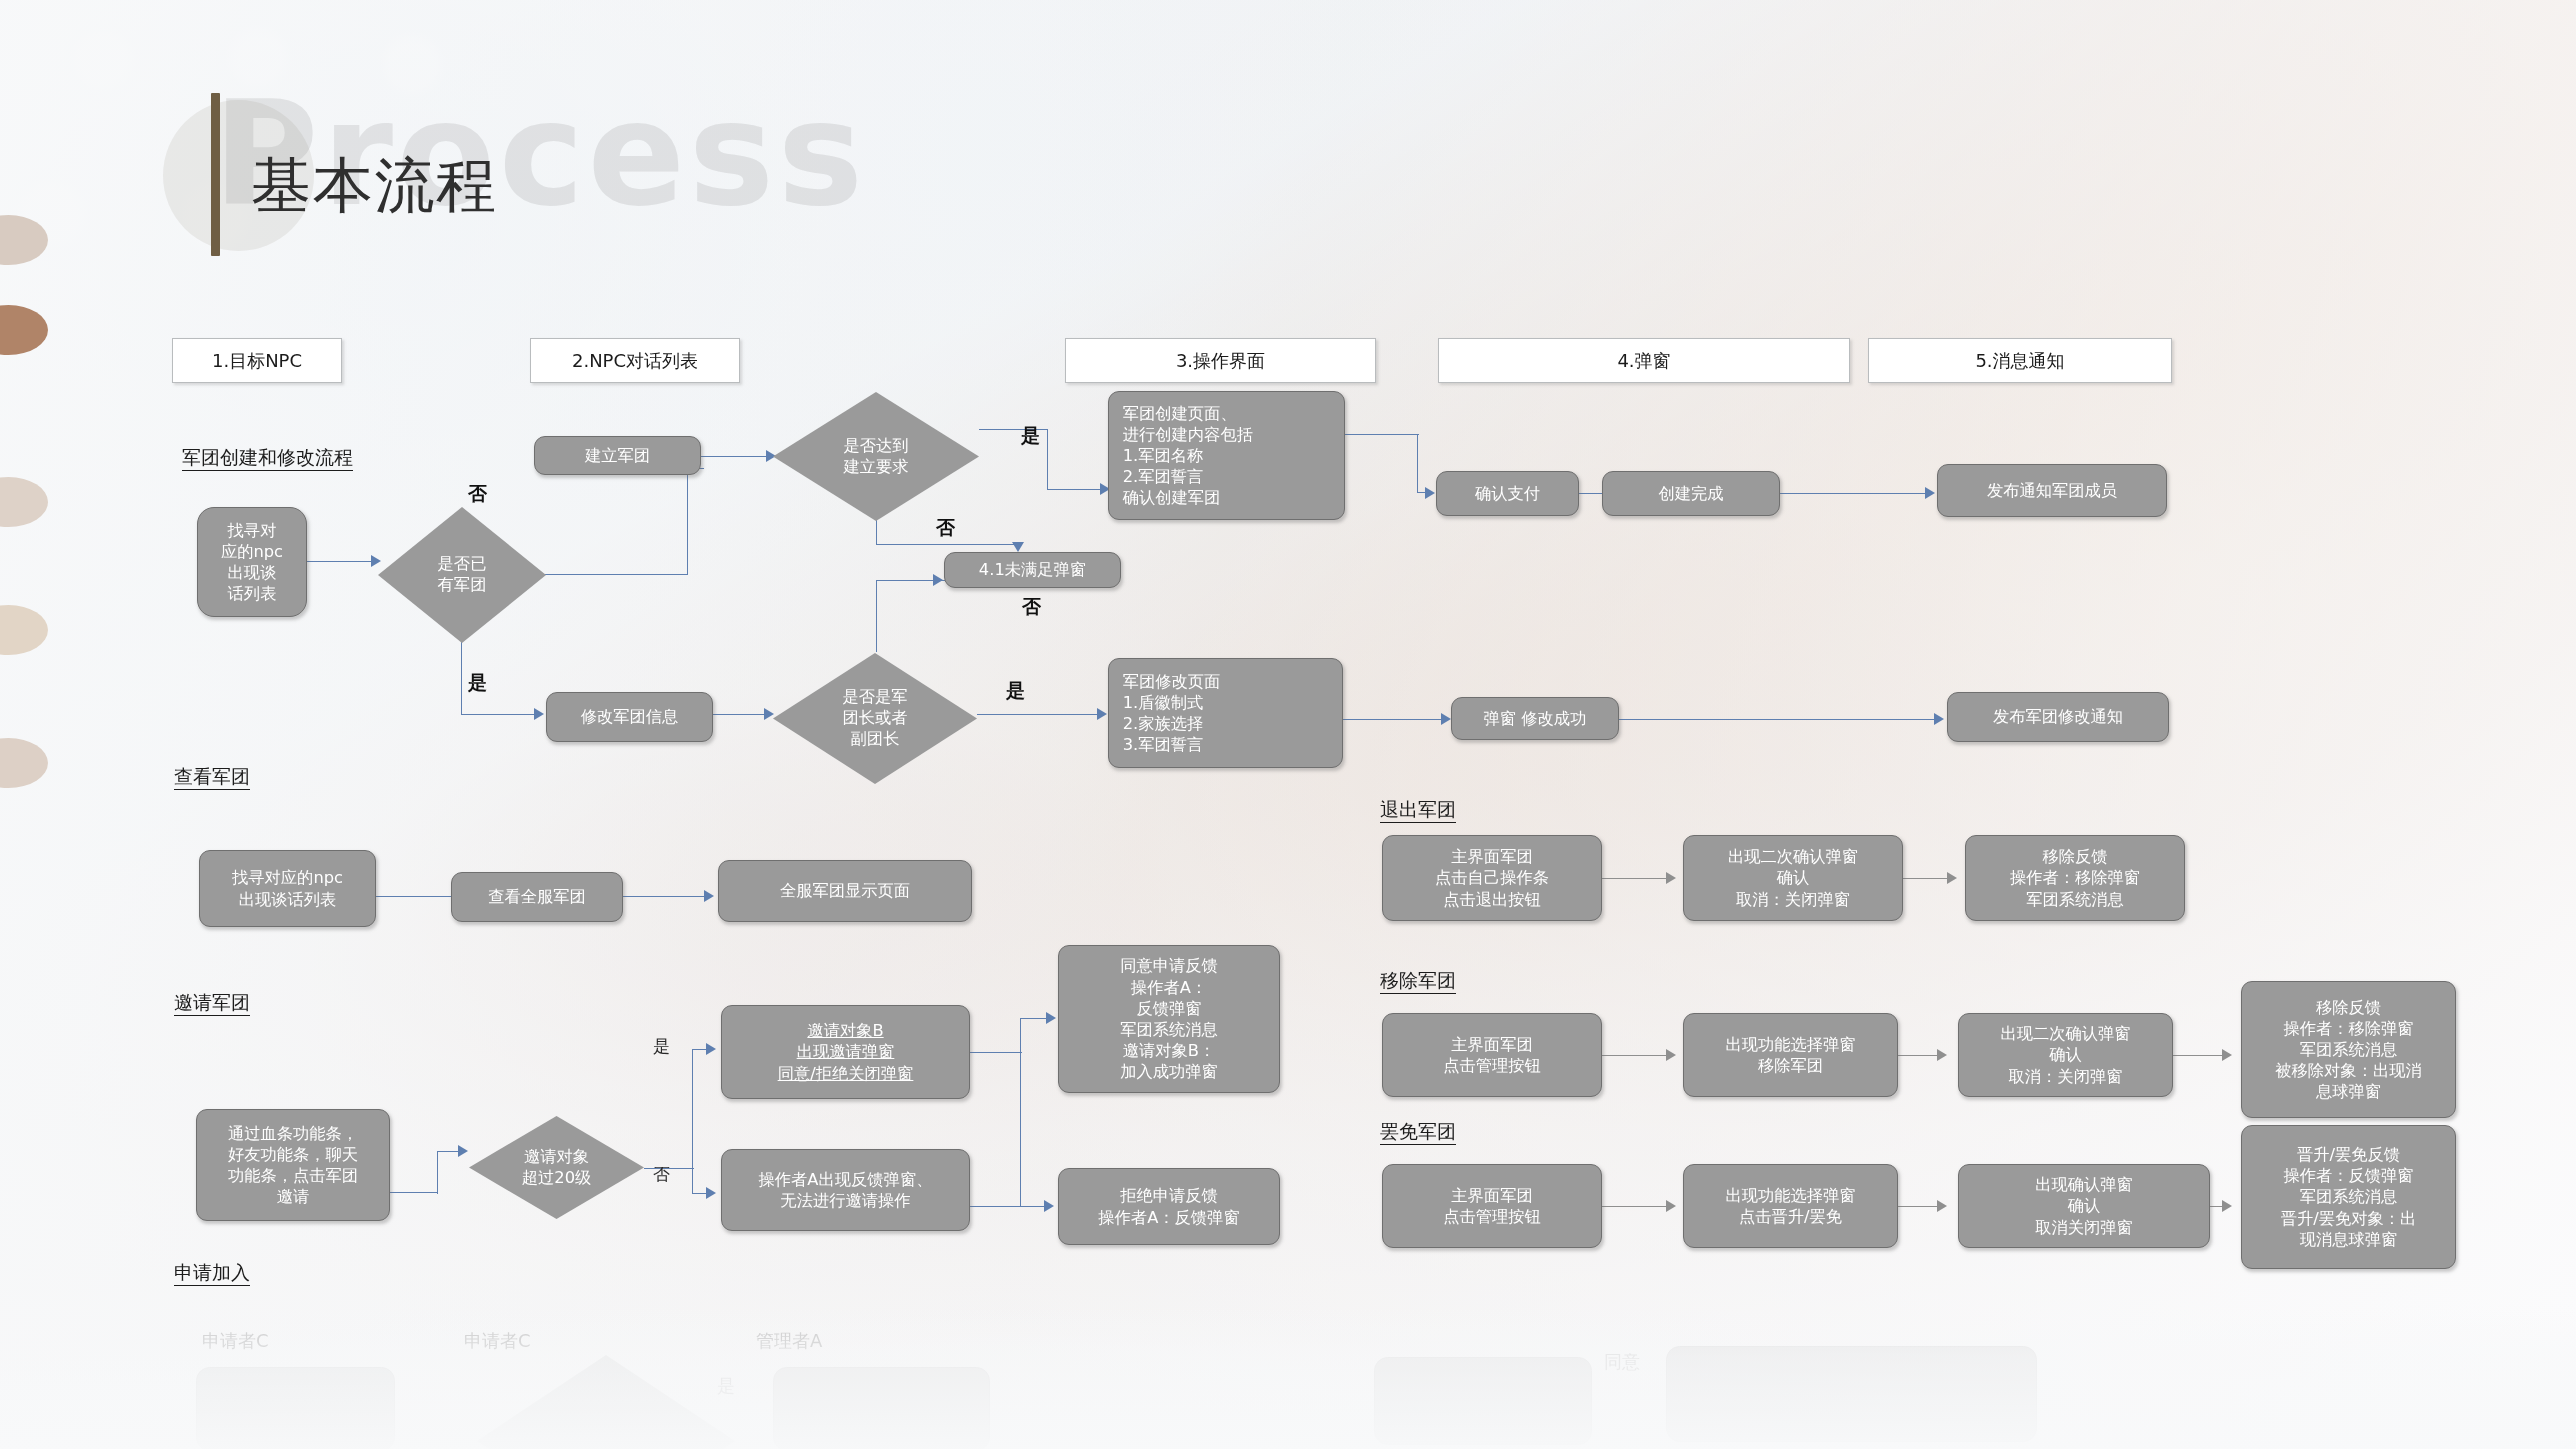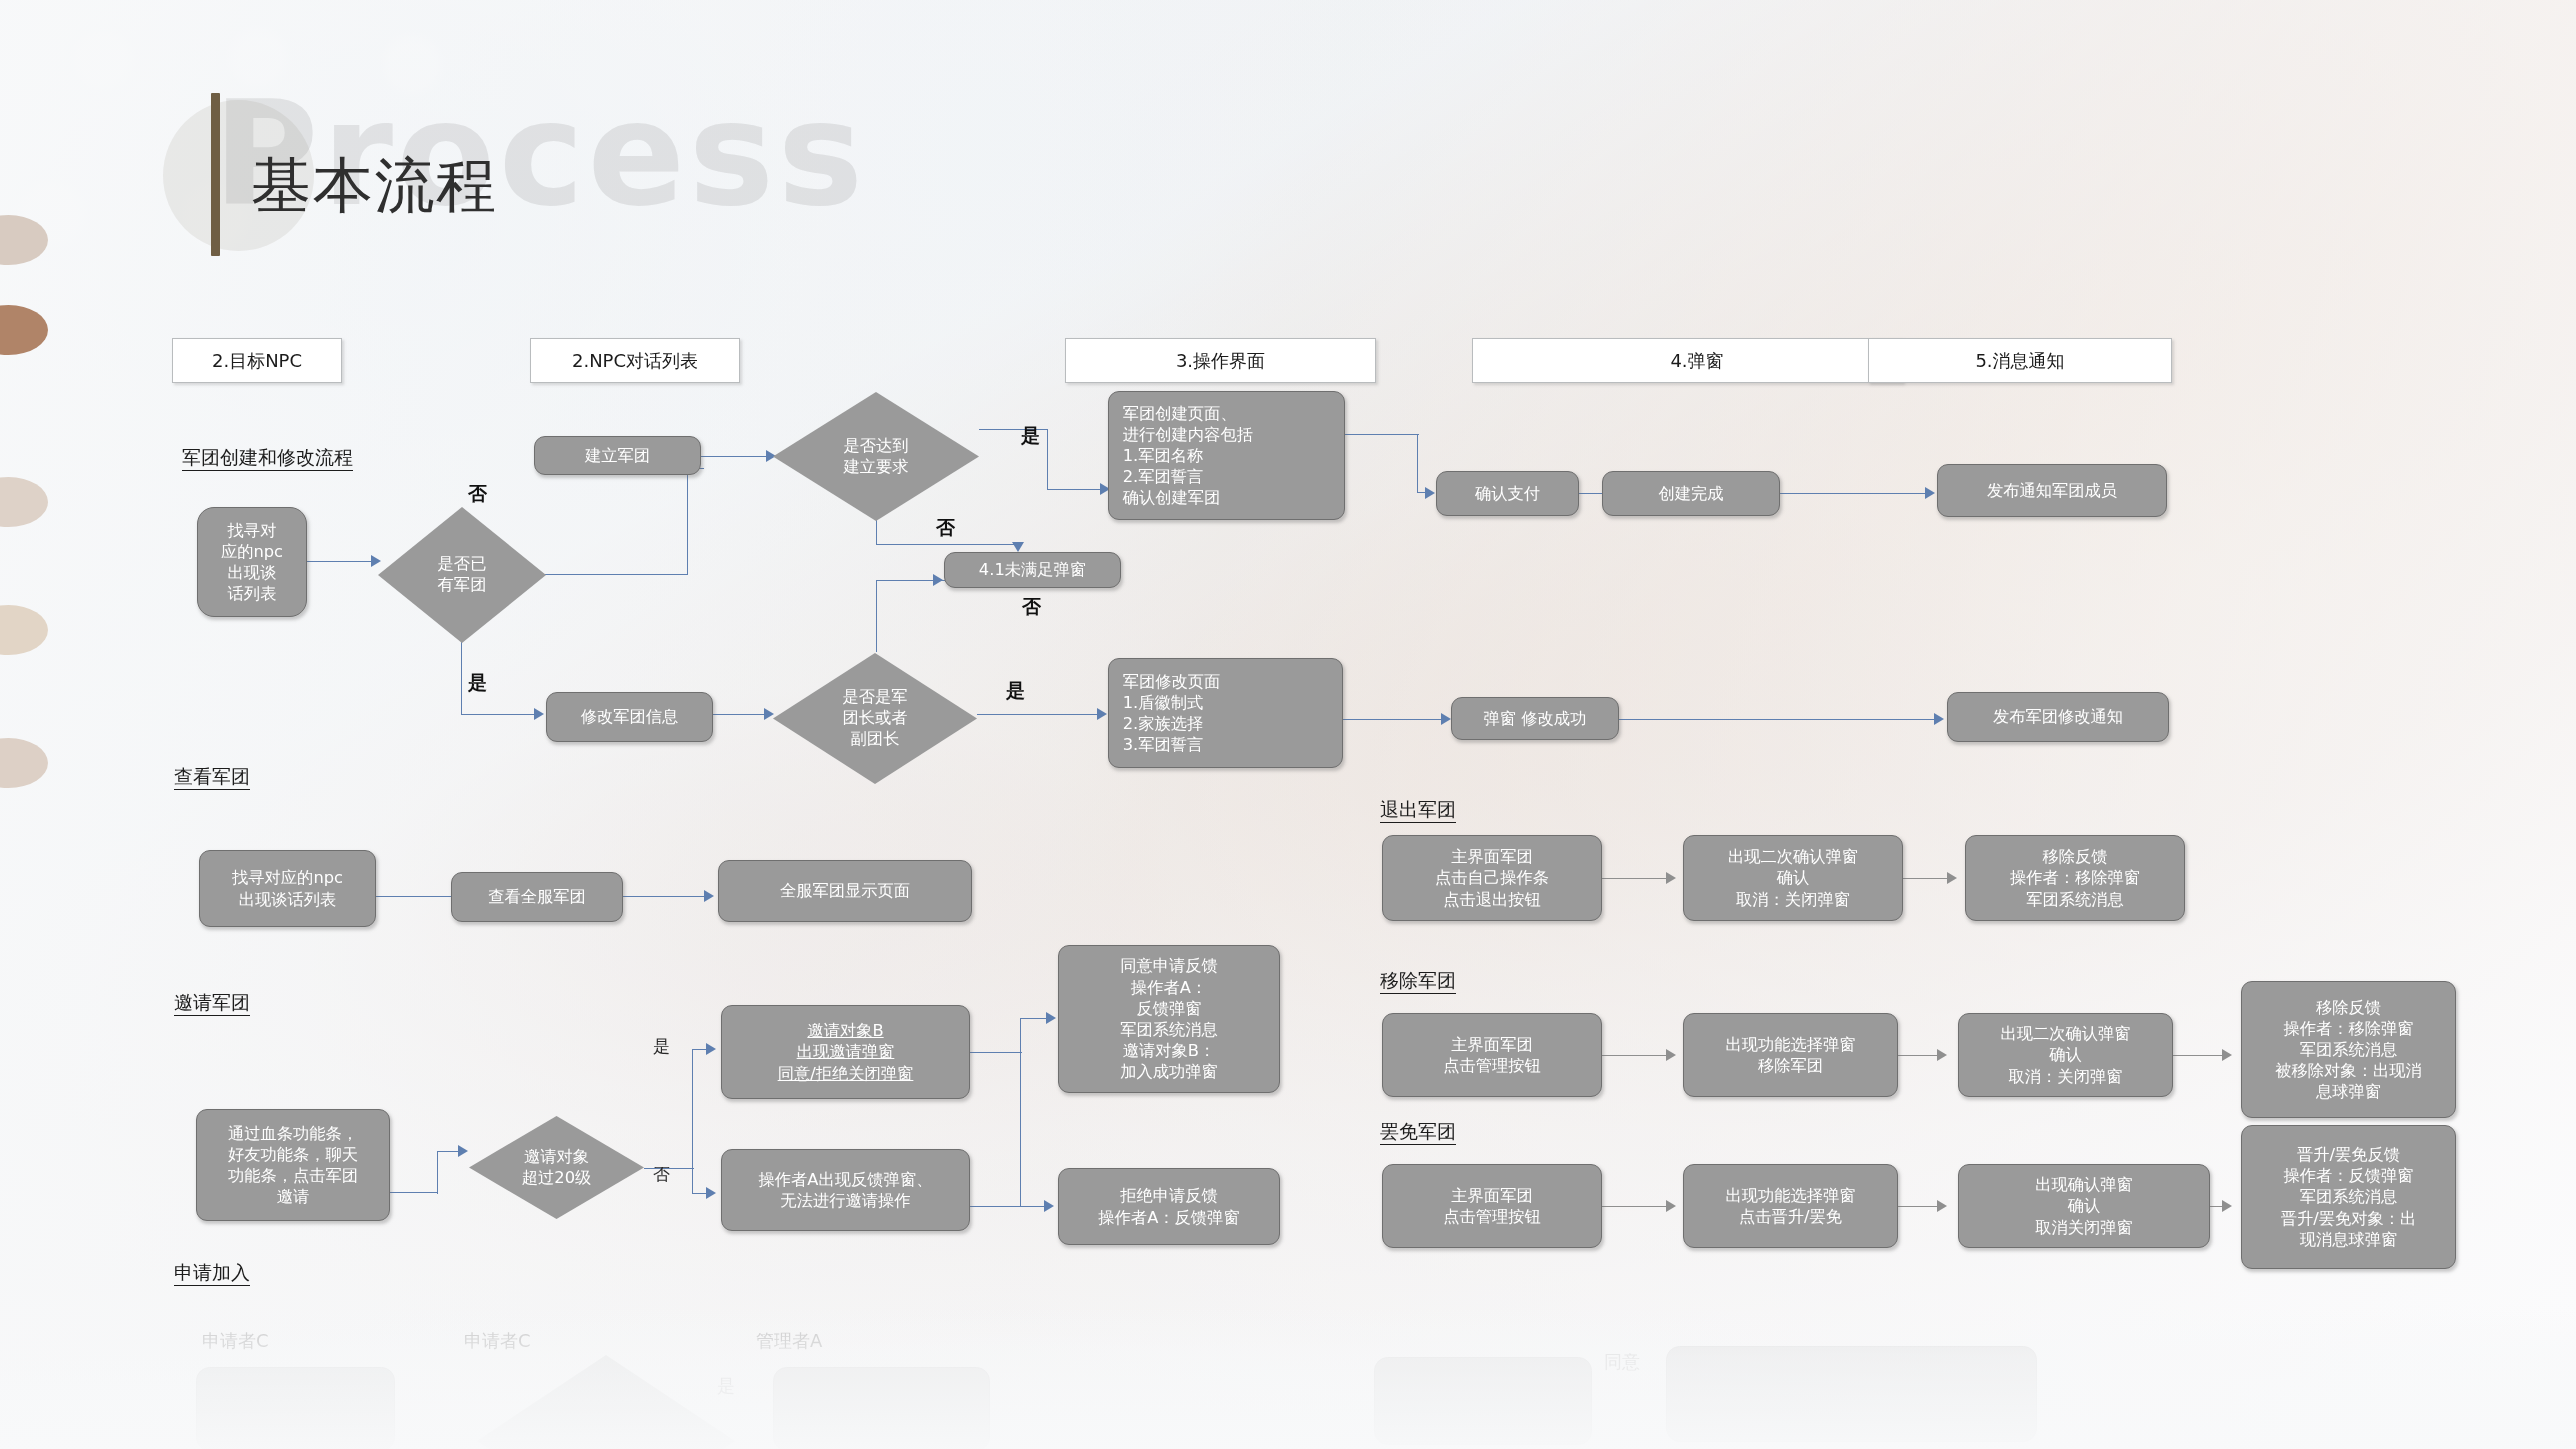--- a/index.html
+++ b/index.html
@@ -142,24 +142,24 @@
 <div class="side-dot" style="top:305px;background:#b08468;"></div>
 <div class="side-dot" style="top:477px;background:#ded2c8;"></div>
 <div class="side-dot" style="top:605px;background:#e2d5c6;"></div>
 <div class="side-dot" style="top:738px;background:#ddd0c6;"></div>
 
 <div id="wm-circle"></div>
 <div id="wm">Process</div>
 <div id="title-bar"></div>
 <div id="title-zh">基本流程</div>
 
-<div class="col-head" style="left:172px;top:338px;width:168px;">2.目标NPC</div>
+<div class="col-head" style="left:172px;top:338px;width:168px;">1.目标NPC</div>
 <div class="col-head" style="left:530px;top:338px;width:208px;">2.NPC对话列表</div>
 <div class="col-head" style="left:1065px;top:338px;width:309px;">3.操作界面</div>
-<div class="col-head" style="left:1472px;top:338px;width:410px;padding-left:19px;">4.弹窗</div>
+<div class="col-head" style="left:1438px;top:338px;width:410px;">4.弹窗</div>
 <div class="col-head" style="left:1868px;top:338px;width:302px;">5.消息通知</div>
 
 <div class="sec-label" style="left:174px;top:447px;margin-left:8px;">军团创建和修改流程</div>
 <div class="sec-label" style="left:174px;top:766px;">查看军团</div>
 <div class="sec-label" style="left:1380px;top:799px;">退出军团</div>
 <div class="sec-label" style="left:174px;top:992px;">邀请军团</div>
 <div class="sec-label" style="left:1380px;top:970px;">移除军团</div>
 <div class="sec-label" style="left:1380px;top:1121px;">罢免军团</div>
 <div class="sec-label" style="left:174px;top:1262px;">申请加入</div>
 

